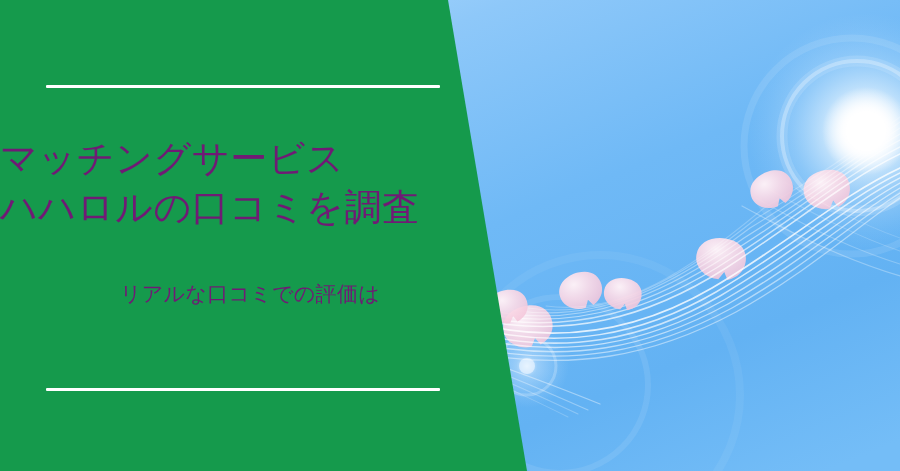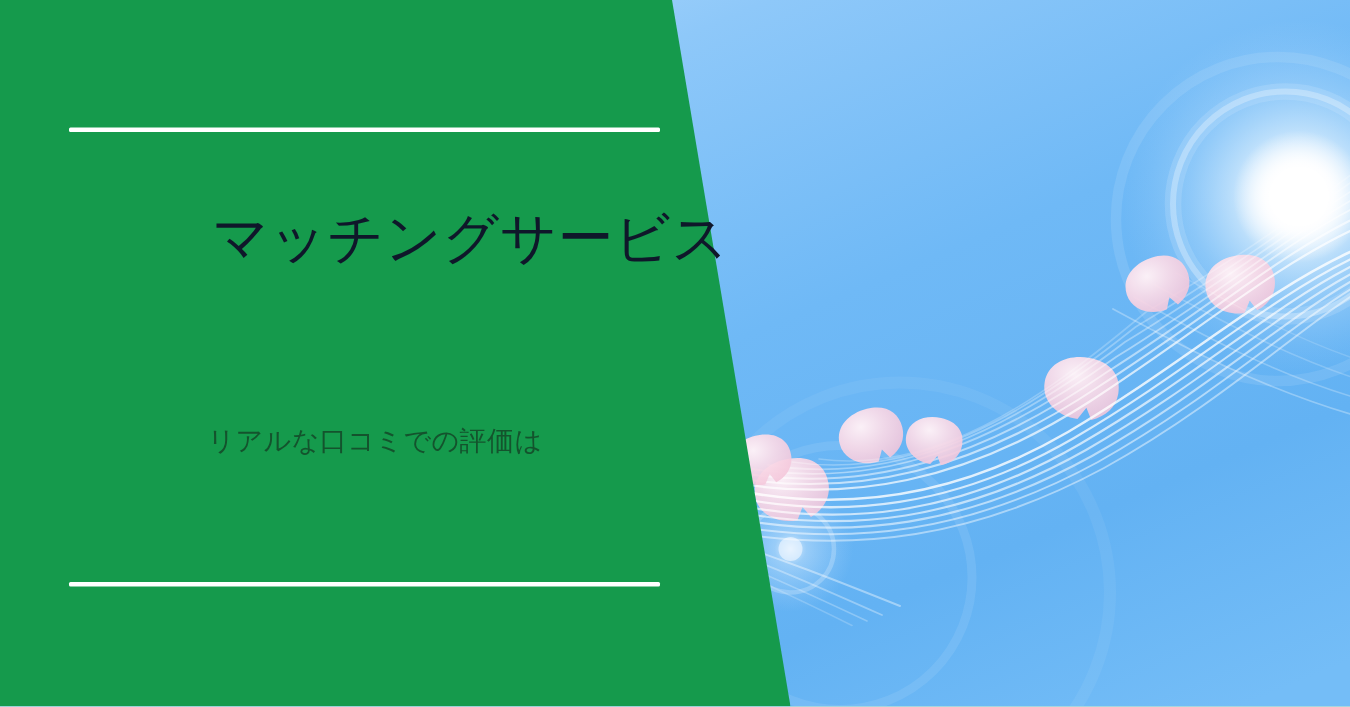--- a/index.html
+++ b/index.html
@@ -57,37 +57,37 @@
     border-radius: 1px;
   }
   .rule-top    { top: 85px; }
   .rule-bottom { top: 388px; }
 
   .title {
     position: absolute;
     left: 0;
     top: 134px;
     width: 486px;
-    text-align: right;
-    color: #0f172a;
+    text-align: left;
+    color: #701a75;
     font-size: 37px;
     line-height: 49px;
     font-weight: 400;
     letter-spacing: 0.5px;
     white-space: pre;
   }
 
   .subtitle {
     position: absolute;
     left: 0;
     top: 278px;
     width: 500px;
     text-align: center;
-    color: #14532d;
-    font-size: 18px;
+    color: #701a75;
+    font-size: 21px;
     line-height: 32px;
     font-weight: 400;
     letter-spacing: 0.3px;
     white-space: pre;
   }
 </style>
 </head>
 <body>
 
 <div id="banner">
@@ -213,20 +213,20 @@
       <use href="#petalShape" transform="translate(771,190) rotate(-18) scale(0.80)"></use>
     </g>
   </svg>
 
   <div class="green-panel"></div>
 
   <div class="text-block">
 
     <div class="rule rule-top"></div>
 
-    <div class="title"><span>マッチングサービス</span><br></div>
+    <div class="title"><span>マッチングサービス</span><br><span>ハハロルの口コミを調査</span></div>
 
     <div class="subtitle"><span>リアルな口コミでの評価は</span><br></div>
 
     <div class="rule rule-bottom"></div>
   </div>
 
 </div>
 
 </body></html>

